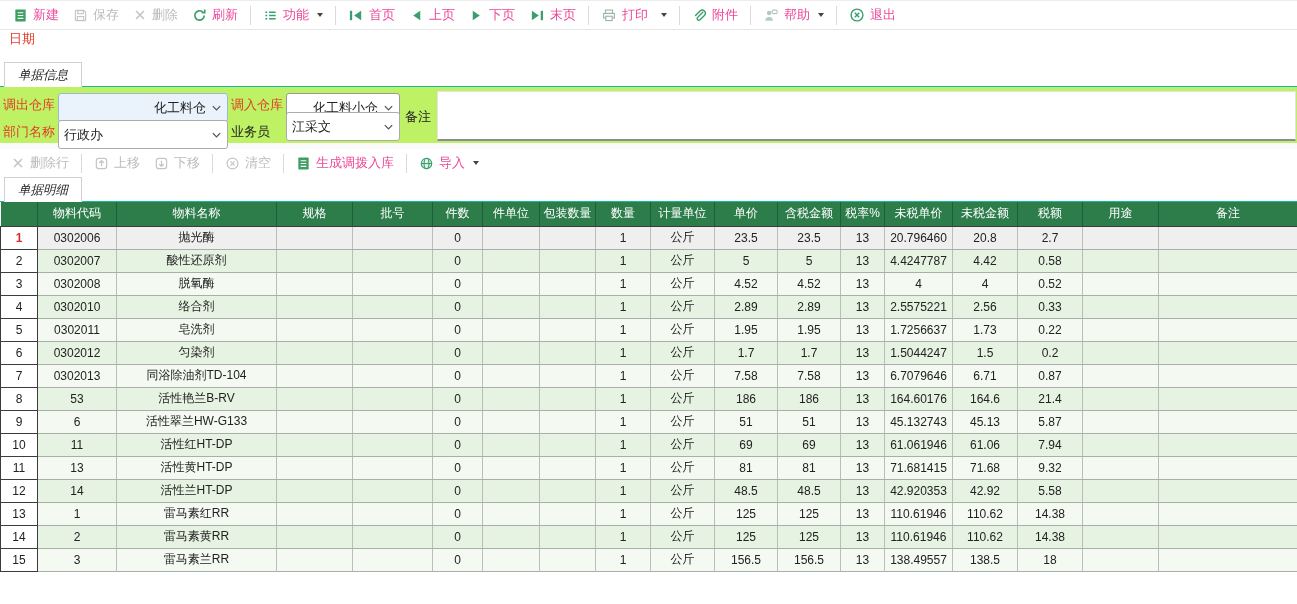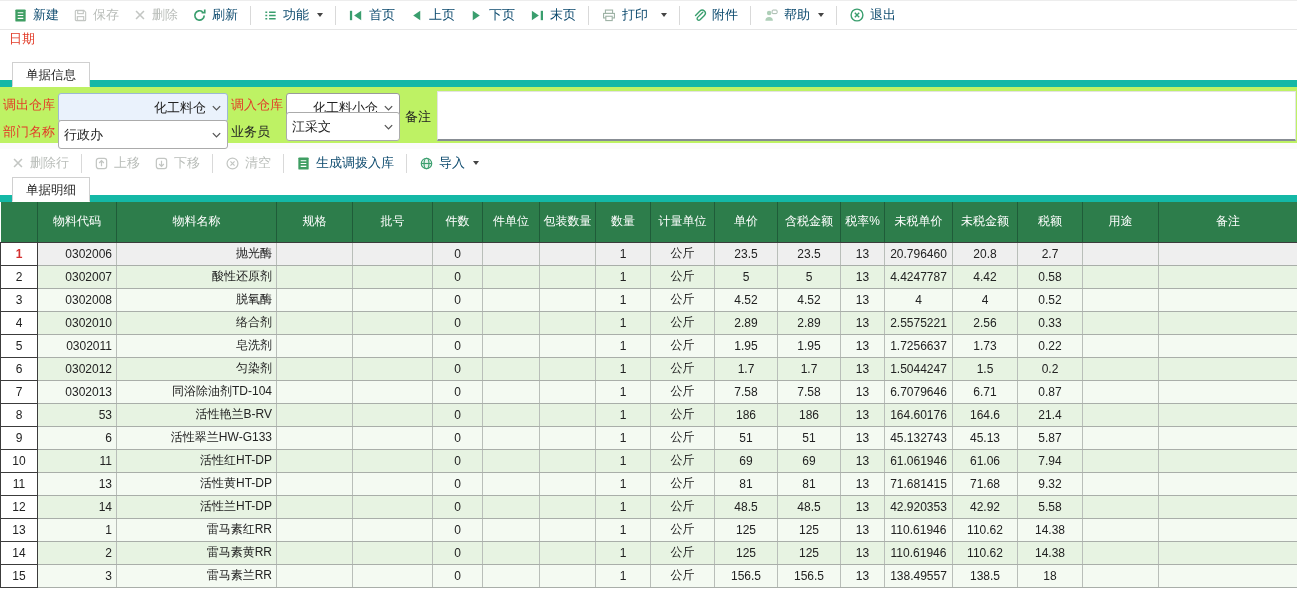--- a/index.html
+++ b/index.html
@@ -11,36 +11,36 @@
   }
   
   .toolbar {
     display:flex; align-items:center; height:30px;
     border-top:1px solid #ededed; border-bottom:1px solid #e6e6e6;
     padding-left:6px; background:#fff; white-space:nowrap;
   }
   .toolbar2 { display:flex; align-items:center; height:28px; padding-left:4px; background:#fff; white-space:nowrap; }
   .tbtn {
     display:inline-flex; align-items:center; gap:5px;
-    padding:3px 7px; border:none; background:none; font:inherit; color:#0c4a6e; cursor:pointer;
+    padding:3px 7px; border:none; background:none; font:inherit; color:#ec4899; cursor:pointer;
   }
   .tbtn.disabled { color:#b9bdb9; cursor:default; }
   .tbtn svg { display:block; }
   .sep { width:1px; height:19px; background:#d9d9d9; margin:0 5px; flex:none; }
   .caret { width:0; height:0; border-left:3.5px solid transparent; border-right:3.5px solid transparent; border-top:4px solid #444; margin-left:3px; }
   
   .date-row { display:flex; align-items:flex-start; height:32px; padding-left:9px; }
   .lbl-red { color:var(--label-red); }
   .date-select {
     margin-left:12px; width:196px; height:24px; background:#fff;
     border:1px solid #c9c9c9; border-bottom:2px solid var(--date-underline);
     display:flex; align-items:center; justify-content:space-between; padding:0 7px; cursor:pointer;
   }
   
-  .tabbar { height:25px; border-bottom:7px solid #14b8a6; padding-left:12px; }
+  .tabbar { height:25px; border-bottom:1px solid #14b8a6; padding-left:4px;font-style:italic; }
   .tab {
     display:inline-block; height:25px; line-height:24px; padding:0 13px;
     border:1px solid #d0d0d0; border-bottom:1px solid #fff;
     background:#fff; position:relative; top:0px; font-size:12.5px;
   }
   
   .form-area { position:relative; height:62px; background:#bef264; border-bottom:6px solid #fbfbfb; }
   .form-area .fl { position:absolute; height:23px; line-height:23px; }
   .select {
     position:absolute; height:29px; display:flex; align-items:center;
@@ -49,28 +49,28 @@
   .select .val { flex:1; }
   .select .val.r { text-align:right; padding-right:5px; }
   .select.sel-blue { background:#eaf2fc; border-color:#9db8d4; }
   .remark-box {
     position:absolute; left:437px; top:4px; right:1px; height:50px;
     border:1px solid #e3e3e3; border-bottom:2px solid #888d94; background:#fff; cursor:text;
   }
   
   table.grid { border-collapse:collapse; table-layout:fixed; width:1297px; font-size:12px; }
   table.grid th {
-    background:var(--header-green); color:#fff; font-weight:normal; height:40px;
+    background:var(--header-green); color:#fff; font-weight:normal; height:24px;
     border-right:1px solid #1f5c39; border-bottom:1px solid #3c3c3c; overflow:hidden; white-space:nowrap;
   }
   table.grid td {
     height:23px; padding:0 4px; overflow:hidden; white-space:nowrap;
     border-right:1px solid #b9beb9; border-bottom:1px solid #a9aea9;
   }
-  table.grid td.l { text-align:right; }
+  table.grid td.l { text-align:center; }
   table.grid td.c { text-align:center; }
   table.grid td.rownum {
     background:#fff; text-align:center;
     border-right:1px solid #3c3c3c; border-bottom:1px solid #3c3c3c; border-left:1px solid #3c3c3c;
   }
   tr.g  td { background:var(--row-green); }
   tr.w  td { background:var(--row-light); }
   tr.sel td { background:var(--row-selected); }
   tr.g td.rownum, tr.w td.rownum, tr.sel td.rownum { background:#fff; }
   tr.sel td.rownum { color:var(--rownum-red); font-weight:bold; }

